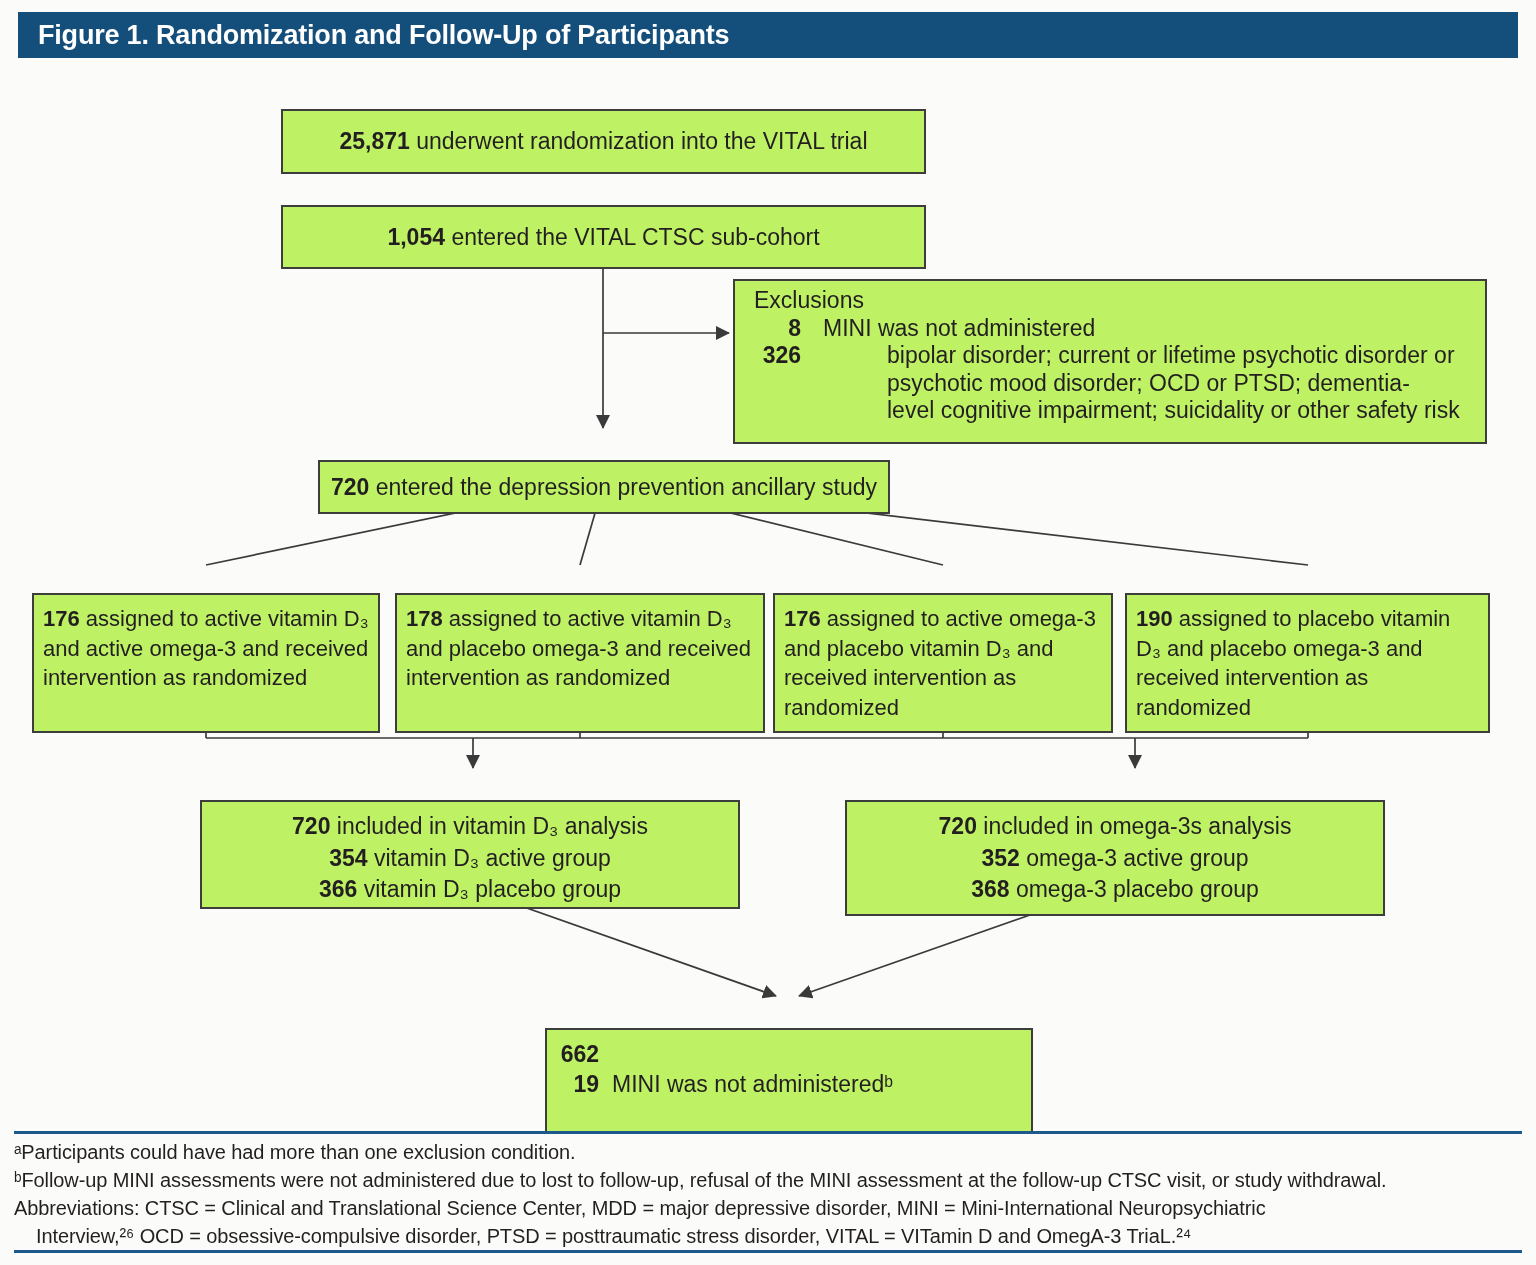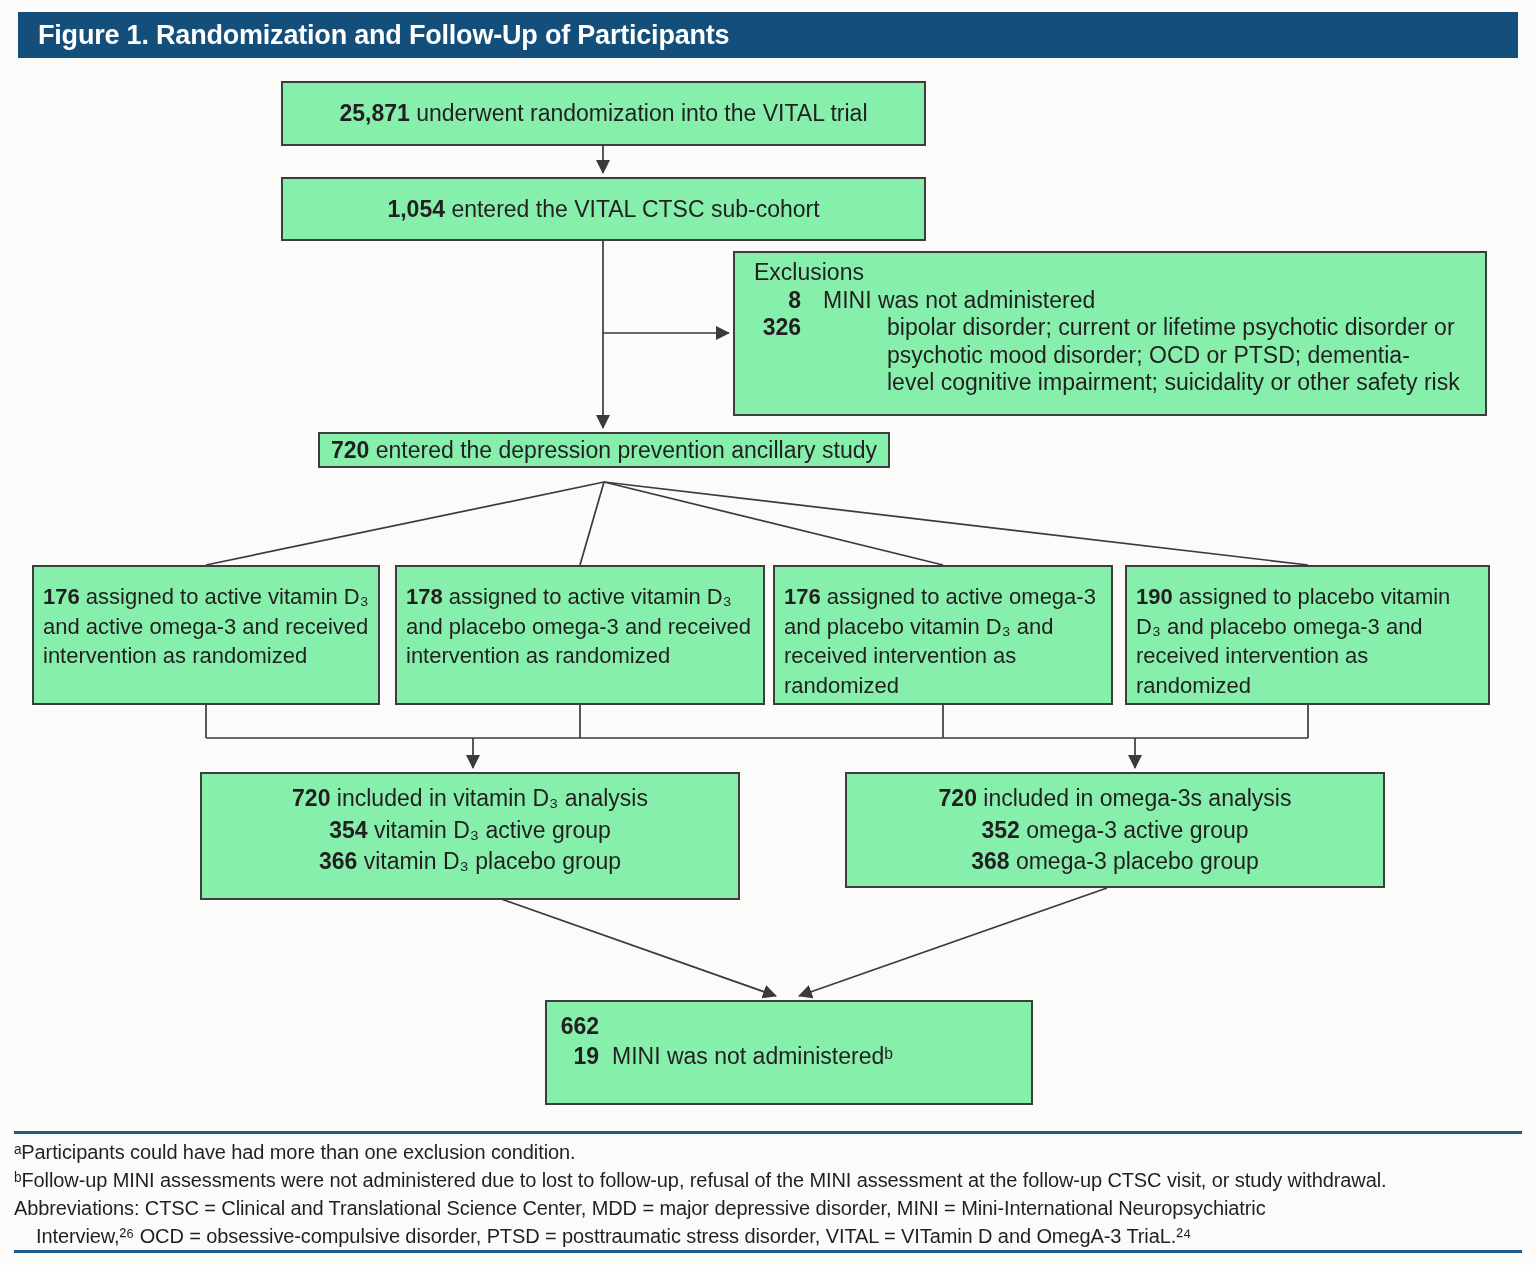--- a/index.html
+++ b/index.html
@@ -12,33 +12,33 @@
     overflow:hidden;
   }
   .titlebar{
     position:absolute;left:18px;top:12px;width:1500px;height:46px;
     background:var(--header_bg,#144F7C);
     color:#fff;font-weight:bold;font-size:27px;line-height:46px;
     padding-left:20px;letter-spacing:-0.2px;z-index:2;
   }
   svg.connectors{position:absolute;left:0;top:0;z-index:0}
   .box{
-    position:absolute;background:#86efac;border:2px solid #3d3d3e;
-    font-size:23px;z-index:1;line-height:1.25;
+    position:absolute;background:#bef264;border:2px solid #3d3d3e;
+    font-size:23px;z-index:1;line-height:1.25;margin-top:28px;
   }
   .cbox{display:flex;align-items:center;justify-content:center;text-align:center}
   .b{font-weight:bold}
   
   .excl{padding:6px 12px 24px 14px;line-height:27.5px;font-size:23px}
   .excl-head{margin-left:5px}
   .excl-row{display:flex}
   .excl-num{flex:0 0 52px;width:52px;text-align:right;font-weight:bold;margin-right:22px}
   .excl-cont{padding-left:64px}
   
-  .arm{padding:15px 9px;font-size:22px;line-height:29.5px}
+  .arm{padding:9px 9px;font-size:22px;line-height:29.5px}
   
   .analysis{padding-top:9px;text-align:center;line-height:31.5px;font-size:23px}
   
   .fup{padding:9px 0 4px 8px;line-height:30px;font-size:23px}
   .fup-row{display:flex}
   .fup-num{flex:0 0 44px;width:44px;text-align:right;font-weight:bold;margin-right:13px}
   
   .rule{position:absolute;left:14px;width:1508px;height:3px;background:var(--rule_blue,#1D5A8B);z-index:1}
   .fn{position:absolute;left:14px;width:1512px;font-size:20px;letter-spacing:-0.1px;white-space:nowrap;z-index:1}
 </style>
@@ -92,41 +92,41 @@
   <div class="excl-row">
     <span class="excl-num">326</span>
     <div>
       <div class="excl-cont">bipolar disorder; current or lifetime psychotic disorder or</div>
       <div class="excl-cont">psychotic mood disorder; OCD or PTSD; dementia-</div>
       <div class="excl-cont">level cognitive impairment; suicidality or other safety risk</div>
     </div>
   </div>
 </div>
 
-<div class="box cbox" style="left:318px;top:432px;width:572px;height:36px">
+<div class="box cbox" style="left:318px;top:432px;width:572px;height:54px">
   <div><span class="b">720</span> <span>entered the depression prevention ancillary study</span></div>
 </div>
 
 <div class="box arm" style="left:32px;top:565px;width:348px;height:140px">
   <span class="b">176</span> <span>assigned to active vitamin D₃ and active omega-3 and received intervention as randomized</span>
 </div>
 
 <div class="box arm" style="left:395px;top:565px;width:370px;height:140px">
   <span class="b">178</span> <span>assigned to active vitamin D₃ and placebo omega-3 and received intervention as randomized</span>
 </div>
 
 <div class="box arm" style="left:773px;top:565px;width:340px;height:140px">
   <span class="b">176</span> <span>assigned to active omega-3 and placebo vitamin D₃ and received intervention as randomized</span>
 </div>
 
 <div class="box arm" style="left:1125px;top:565px;width:365px;height:140px">
   <span class="b">190</span> <span>assigned to placebo vitamin D₃ and placebo omega-3 and received intervention as randomized</span>
 </div>
 
-<div class="box analysis" style="left:200px;top:772px;width:540px;height:128px">
+<div class="box analysis" style="left:200px;top:772px;width:540px;height:109px">
   <div><span class="b">720</span> <span>included in vitamin D₃ analysis</span></div>
   <div><span class="b">354</span> <span>vitamin D₃ active group</span></div>
   <div><span class="b">366</span> <span>vitamin D₃ placebo group</span></div>
 </div>
 
 <div class="box analysis" style="left:845px;top:772px;width:540px;height:116px">
   <div><span class="b">720</span> <span>included in omega-3s analysis</span></div>
   <div><span class="b">352</span> <span>omega-3 active group</span></div>
   <div><span class="b">368</span> <span>omega-3 placebo group</span></div>
 </div>

